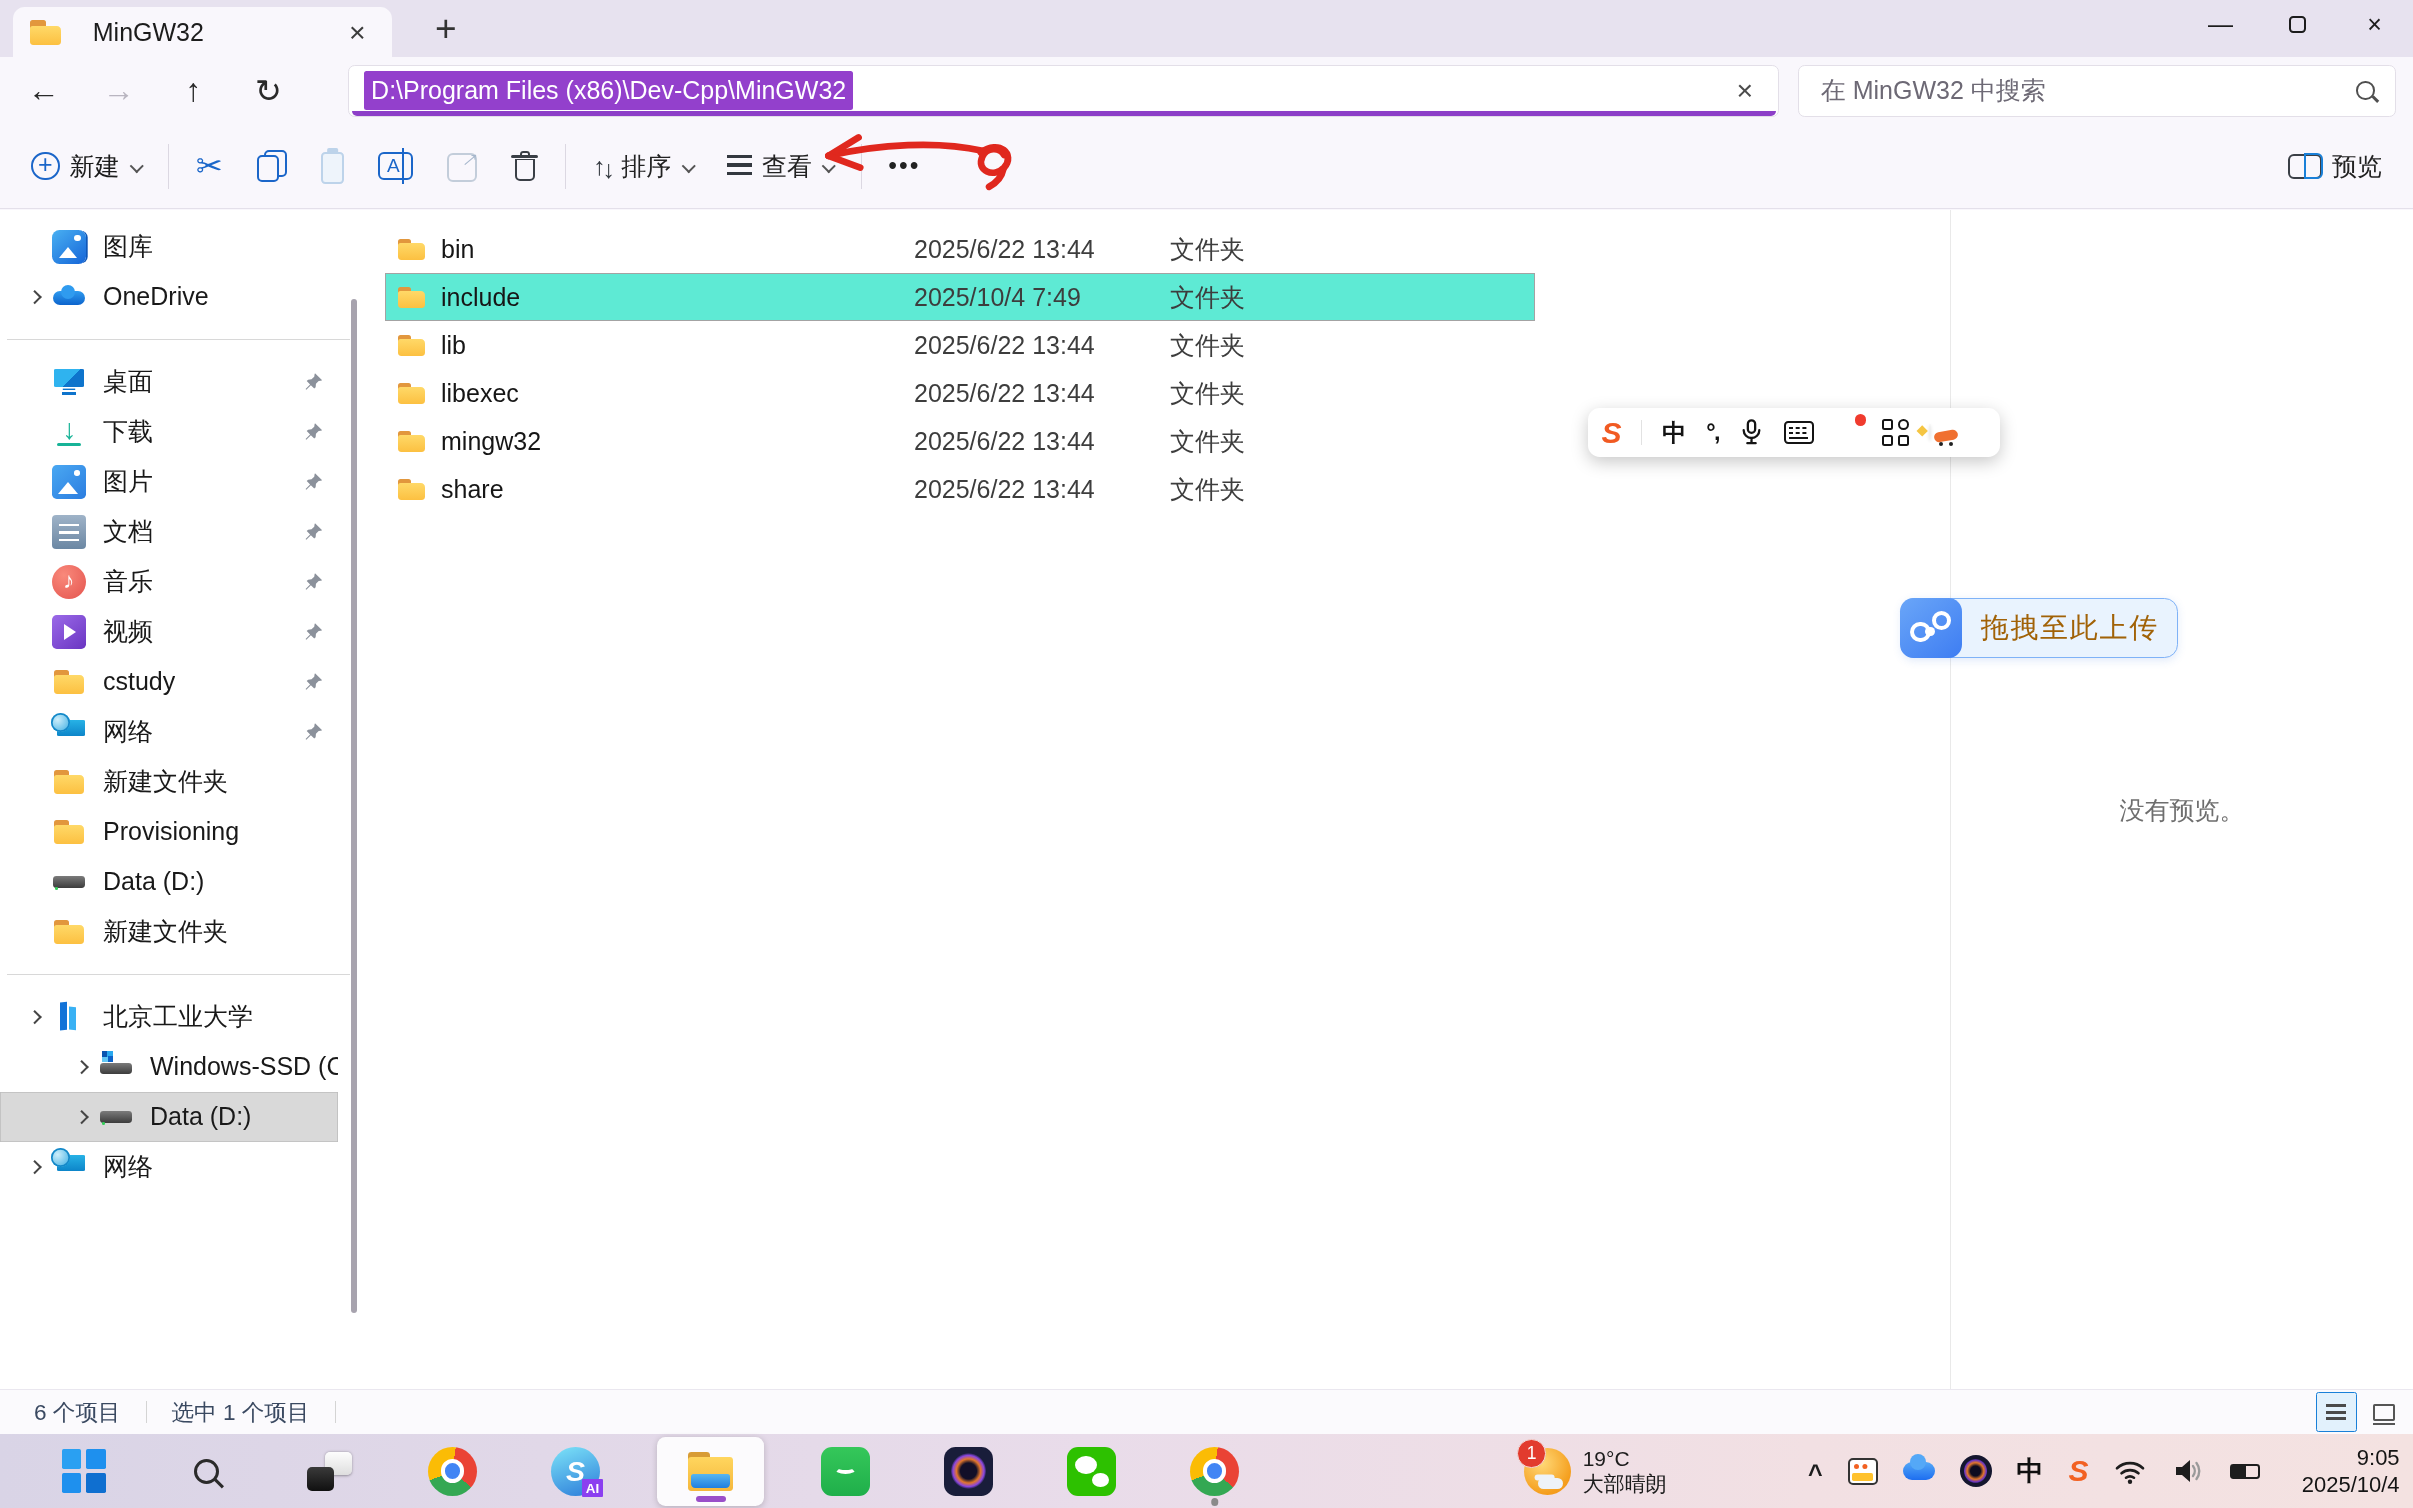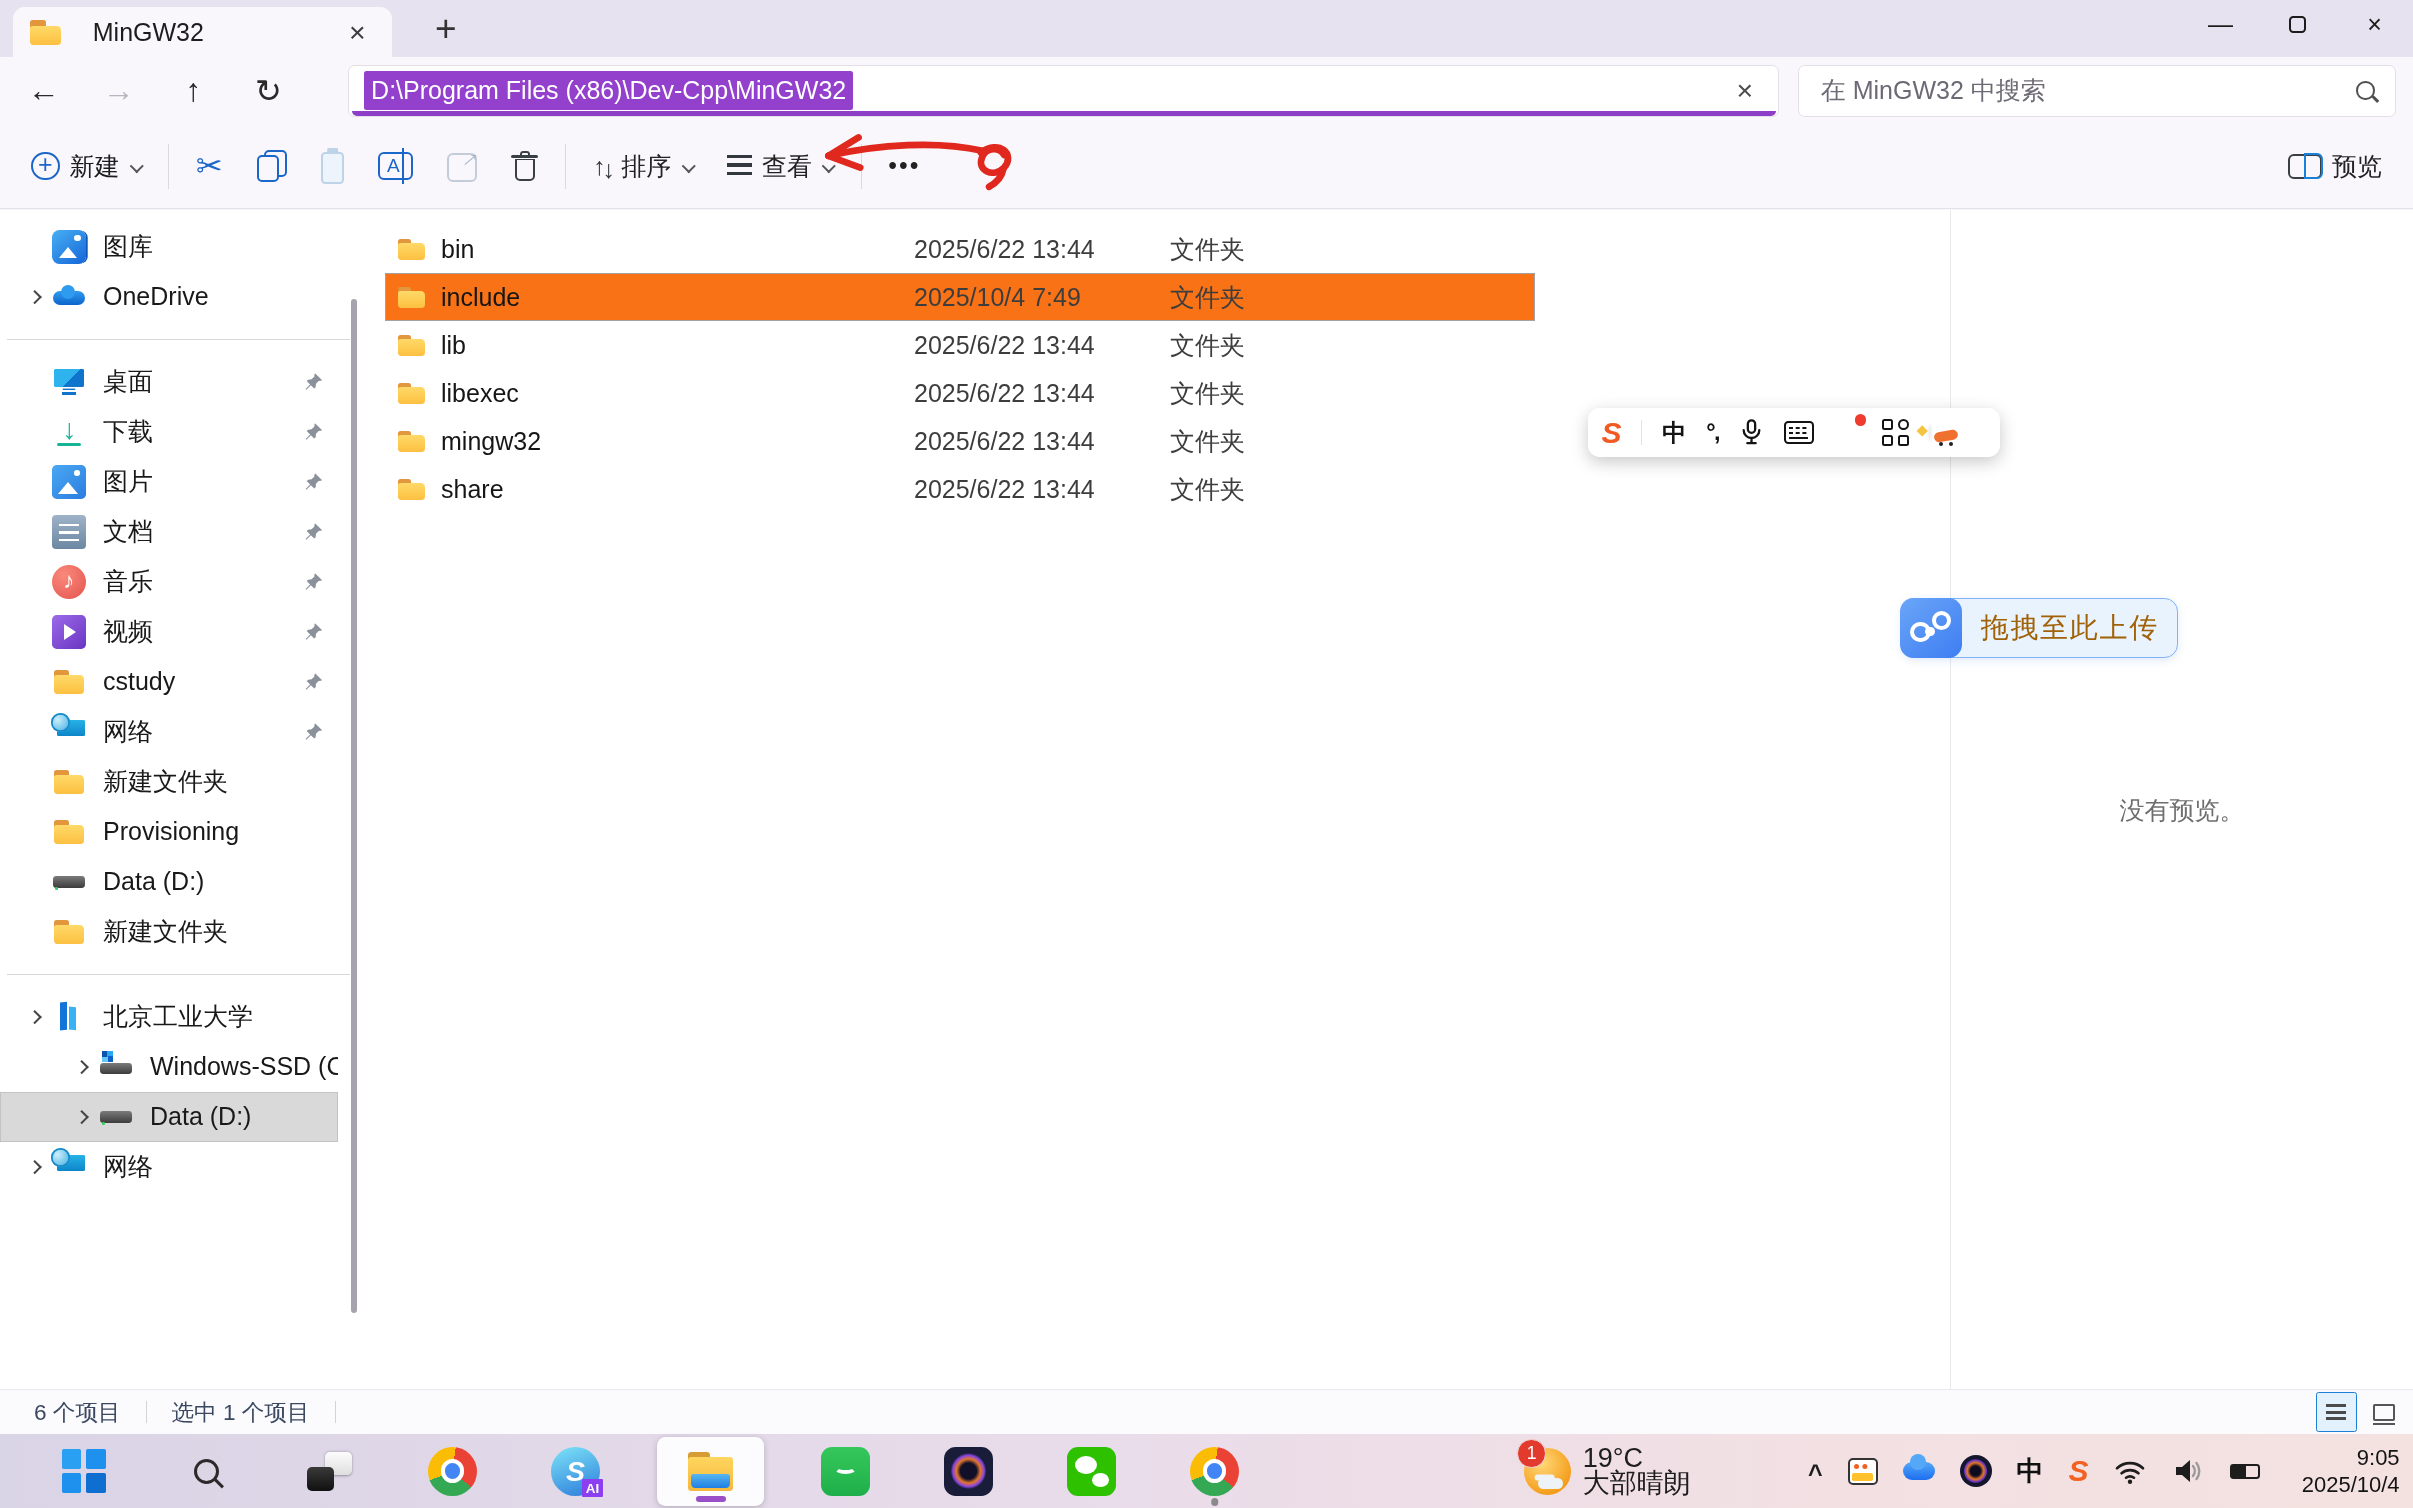--- a/index.html
+++ b/index.html
@@ -158,21 +158,21 @@
   
   .filearea{flex:1;position:relative;padding-top:11.7px}
   .cols{display:flex;height:42px;align-items:center;color:#4c4c4c;font-size:24px;margin-left:25px;position:relative;width:1150px}
   .hc{position:relative;height:100%;display:flex;align-items:center}
   .hc::after{content:"";position:absolute;right:0;top:6.7px;bottom:6.7px;width:0.8px;background:#ececec}
   .hc.c1{width:494px;padding-left:40px}.hc.c2{width:260px;padding-left:34px}
   .hc.c3{width:239px;padding-left:30px}.hc.c4{width:157px;padding-left:18.4px}
   .sortcaret{position:absolute;left:277px;top:-8.4px;font-size:20px;color:#555}
   .rows{margin-left:25px;margin-top:3.4px}
   .frow{display:flex;align-items:center;height:48px;font-size:25px;width:1150px;border:0.8px solid transparent}
-  .frow.sel{background:#f97316;border-color:#a3a3a3}
+  .frow.sel{background:#5eead4;border-color:#a3a3a3}
   .frow .fc1{width:494px;display:flex;align-items:center;padding-left:10px}
   .frow .fc1 .ico{width:30px;height:30px;margin-right:15px}
   .fname{color:#161616}
   .frow .fc2{width:260px;padding-left:34px;color:#3d3d3d}
   .frow .fc3{width:239px;padding-left:30px;color:#3d3d3d}
 
   
   .preview-pane{width:463px;border-left:0.8px solid #e9e9e9;position:relative;flex:none}
   .noprev{position:absolute;left:50%;transform:translateX(-50%);top:584px;color:#6e6e6e;font-size:25px;white-space:nowrap}
 
@@ -265,21 +265,21 @@
   .iwechat::after{content:"";position:absolute;right:6.7px;bottom:8.4px;width:17px;height:14.2px;background:#fff;border-radius:50%}
   .rundot{position:absolute;left:50%;transform:translateX(-50%);bottom:-10px;width:7.5px;height:7.5px;border-radius:50%;background:#8a8a8a}
 
   .weather{position:absolute;left:1524px;top:0;height:74px;display:flex;align-items:center;gap:11.7px}
   .wicon{width:47px;height:47px;border-radius:50%;position:relative;
       background:radial-gradient(circle at 38% 32%,#ffd978,#f59f1e 70%,#ef8d12)}
   .wicon::after{content:"";position:absolute;left:14.2px;bottom:5.9px;width:25px;height:11px;background:#eef3f8;
       border-radius:6.7px;box-shadow:-5.9px -5.9px 0 -2.5px #eef3f8}
   .wbadge{position:absolute;left:-6.7px;top:-8.4px;width:28.5px;height:28.5px;border-radius:50%;background:#e23b2e;
       color:#fff;font-size:17.6px;display:flex;align-items:center;justify-content:center;border:1.7px solid #f2d8d6}
-  .wtext{font-size:27px;color:#1d1d1d;line-height:25px}
+  .wtext{font-size:21px;color:#1d1d1d;line-height:25px}
   .tray{position:absolute;left:1808px;top:0;height:74px;display:flex;align-items:center;gap:25px}
   .tr-expand{font-size:25px;color:#1d1d1d;font-weight:600;transform:translateY(3.4px)}
   .iwps{width:30px;height:27px;border:2.5px solid #333;border-radius:5px;position:relative;background:#fff}
   .iwps::after{content:"";position:absolute;left:2.5px;right:2.5px;bottom:1.7px;height:7.5px;background:#ffc22d;border-radius:1.7px}
   .iwps::before{content:"";position:absolute;left:4.2px;top:4.2px;width:5px;height:5px;background:#f26122;border-radius:50%;
       box-shadow:8.4px 0 #f26122}
   .icloudtr{width:32px;height:18.4px;background:linear-gradient(#54a8f7,#1d6ef0);border-radius:10px;position:relative}
   .icloudtr::before{content:"";position:absolute;left:7.5px;top:-7.5px;width:16px;height:16px;background:#54a8f7;border-radius:50%}
   .idarktr{width:32px;height:32px;border-radius:50%;background:#14162e;position:relative;overflow:hidden}
   .idarktr::after{content:"";position:absolute;inset:4.2px;border-radius:50%;

